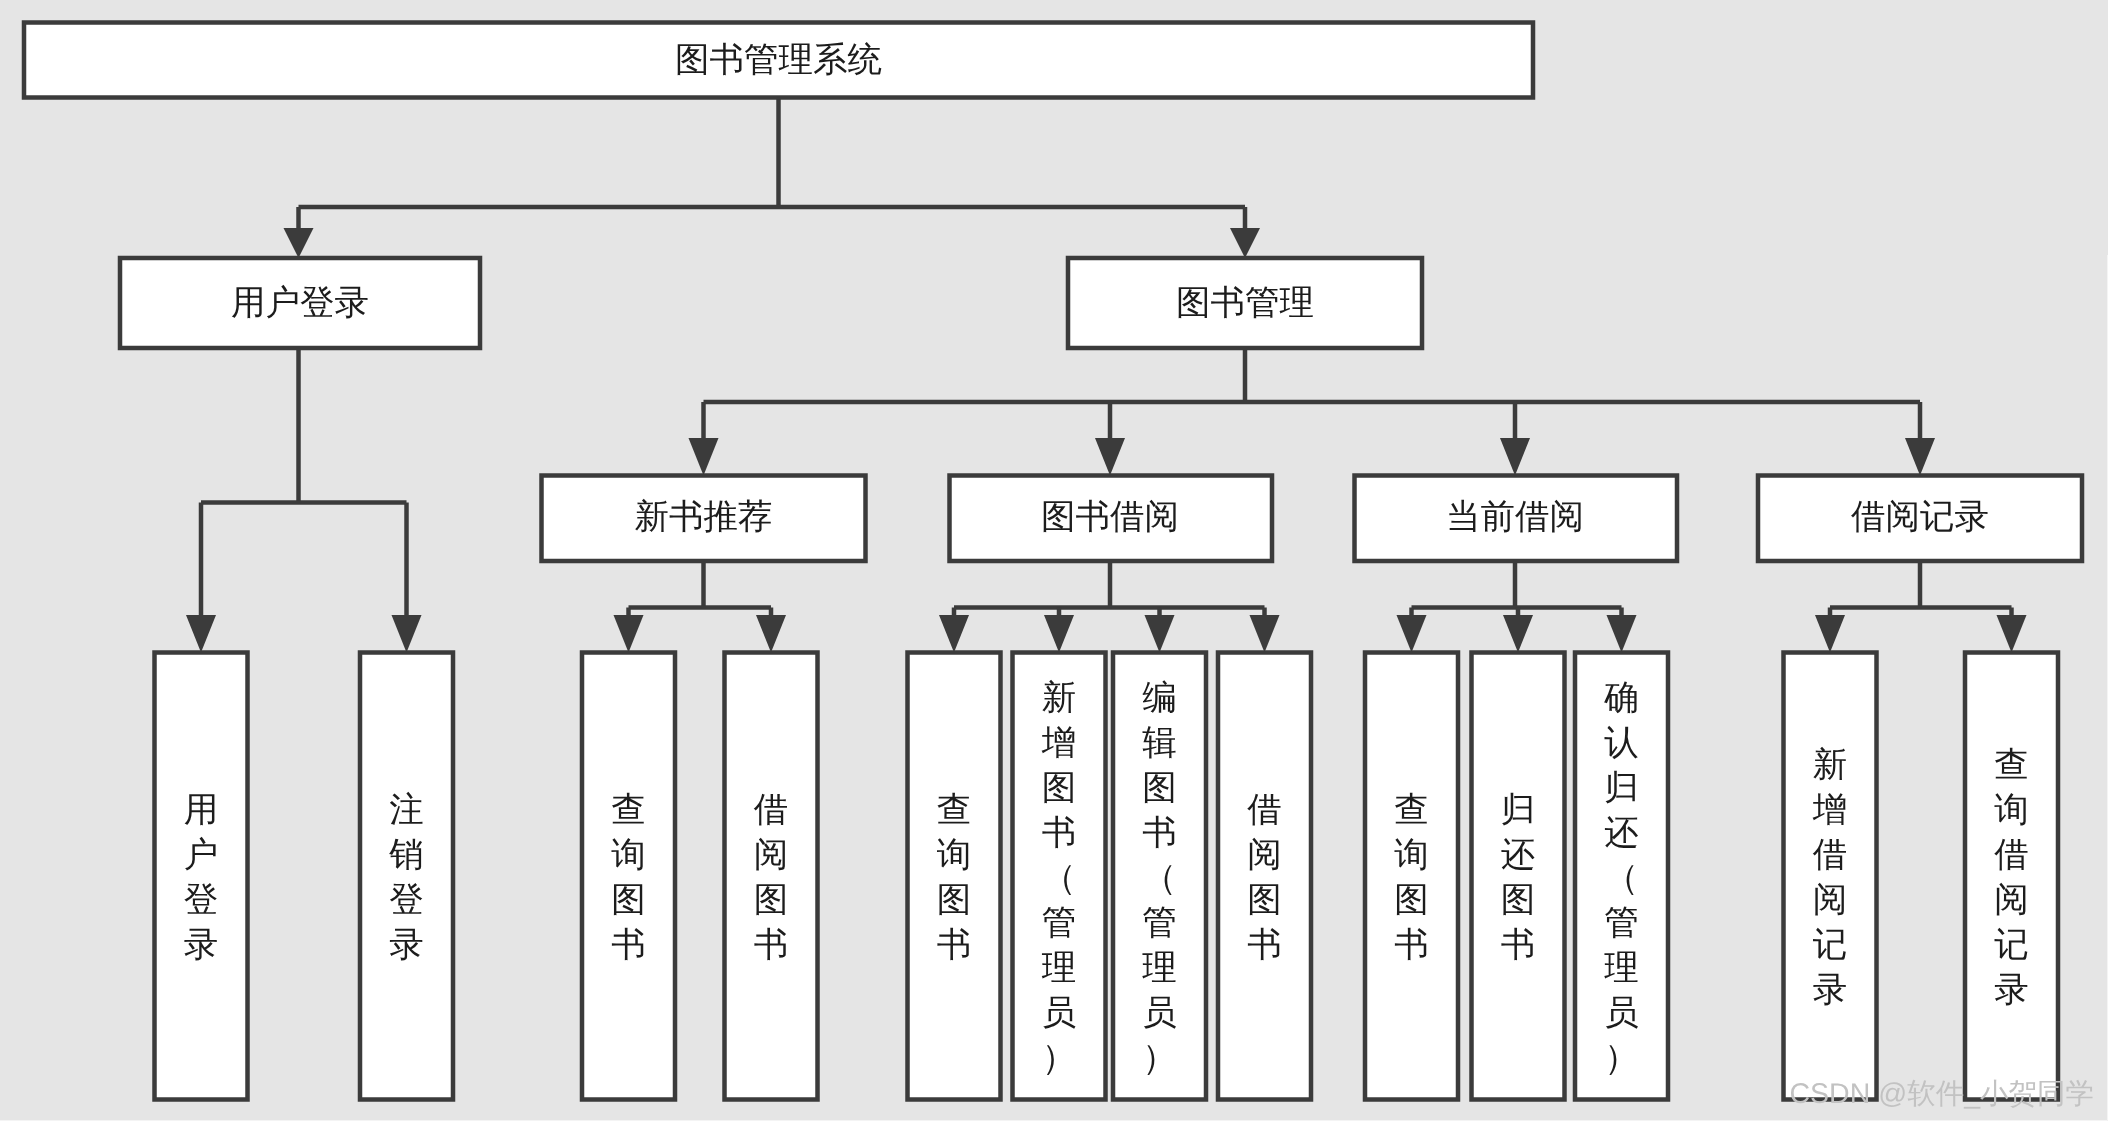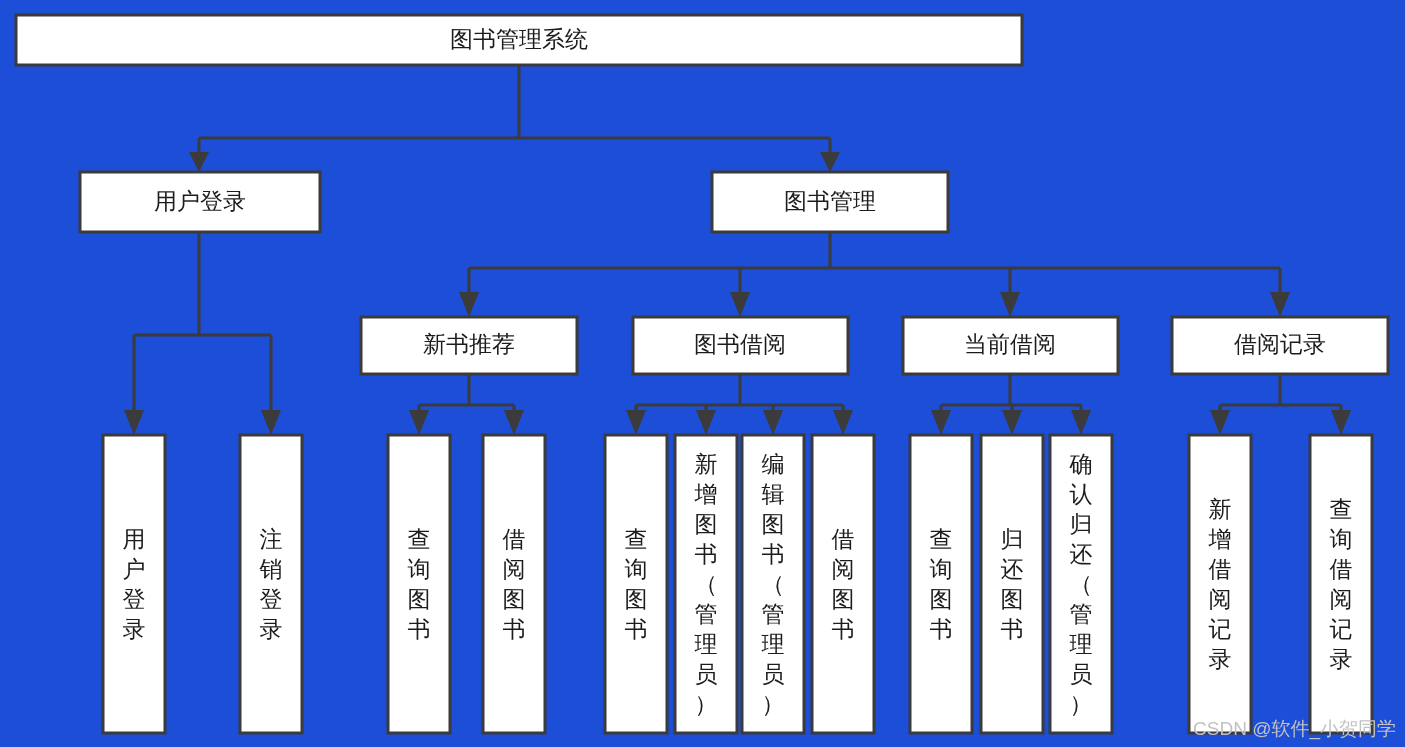--- a/index.html
+++ b/index.html
@@ -7,21 +7,21 @@
     padding: 0;
     background: #ffffff;
   }
   body {
     font-family: "Liberation Sans", "DejaVu Sans", sans-serif;
   }
   #diagram-root {
     position: relative;
     width: 1405px;
     height: 747px;
-    background: #1d4ed8;
+    background: #e5e5e5;
     overflow: hidden;
   }
   svg.diagram-canvas {
     position: absolute;
     left: 0;
     top: 0;
     width: 1405px;
     height: 747px;
     display: block;
   }

